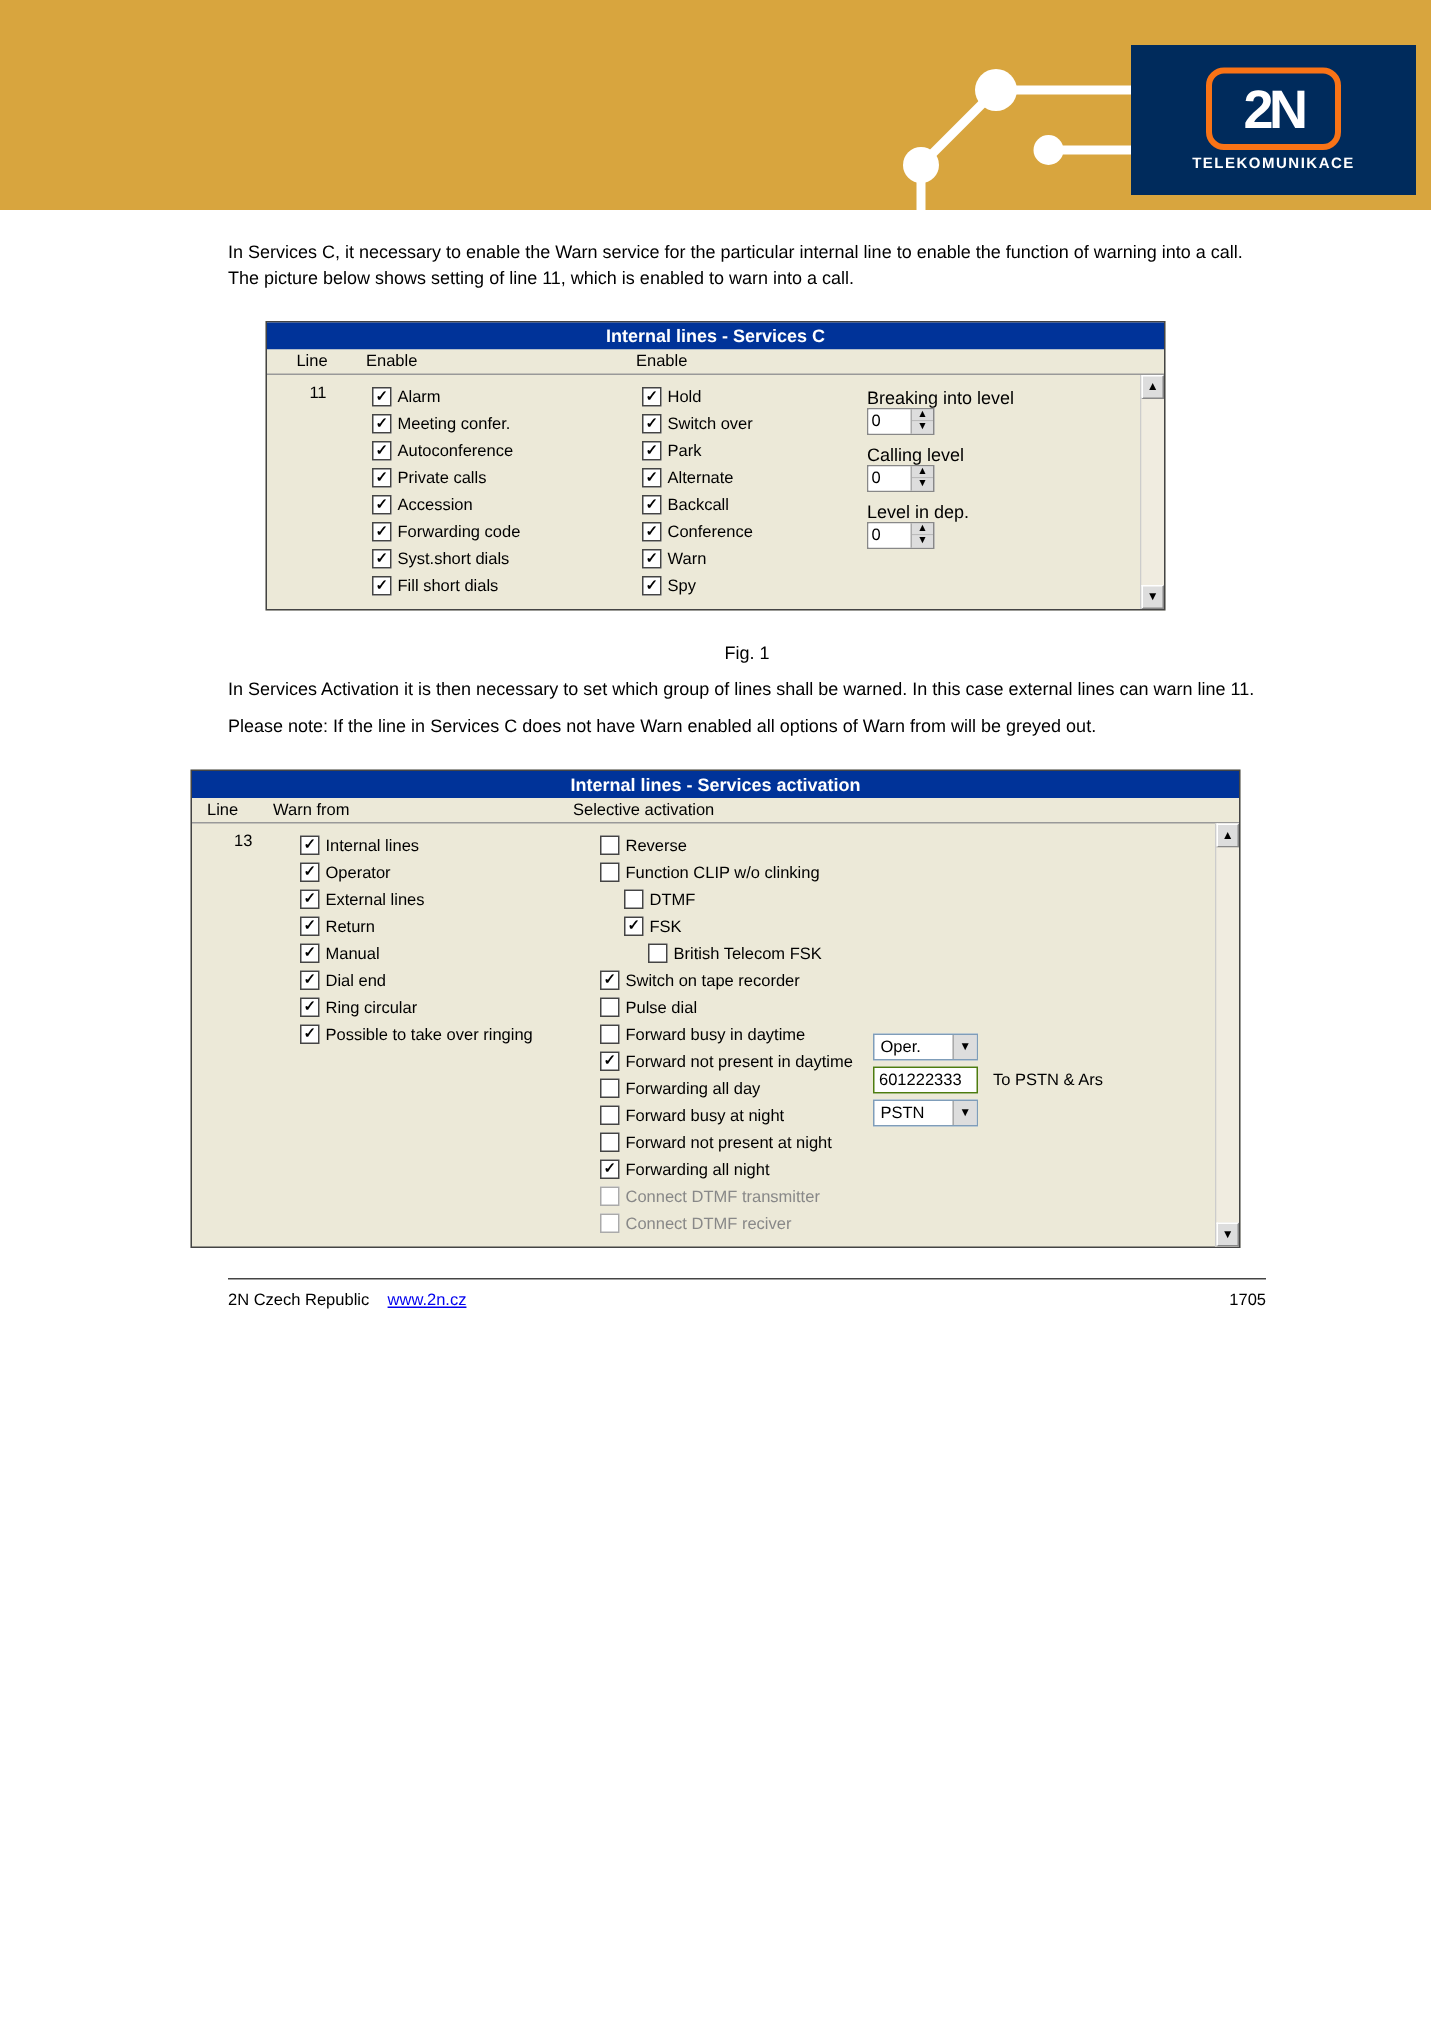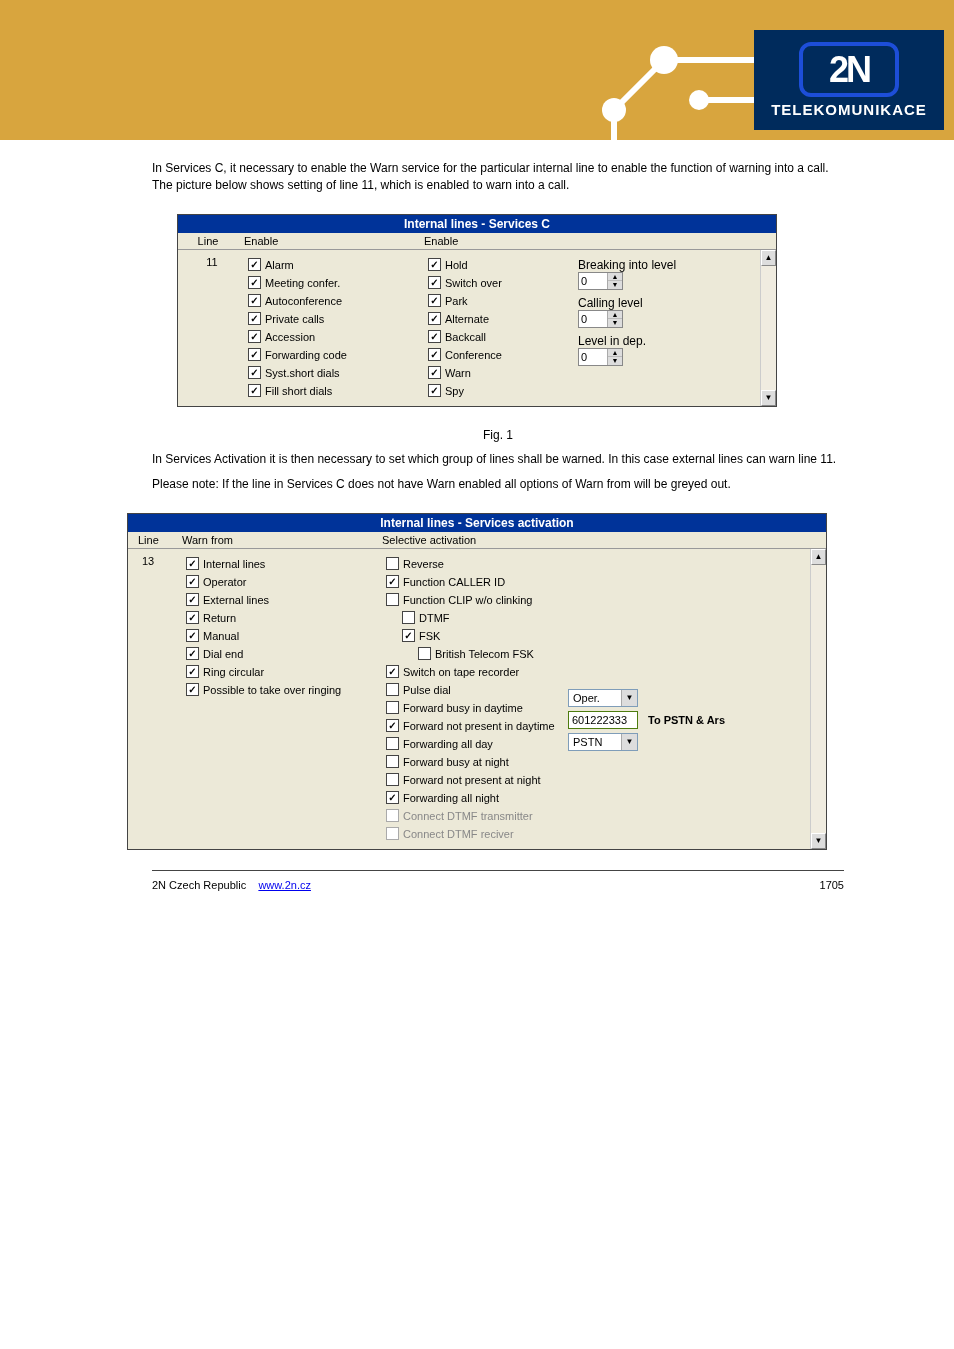--- a/index.html
+++ b/index.html
@@ -23,35 +23,35 @@
     top: 30px;
     width: 190px;
     height: 100px;
     background: #002b5c;
     display: flex;
     flex-direction: column;
     align-items: center;
     justify-content: center;
   }
   .logo-2n {
-    width: 100px;
+    width: 90px;
     height: 55px;
-    border: 4px solid #1d4ed8;
+    border: 4px solid #f97316;
     border-radius: 12px;
     display: flex;
     align-items: center;
     justify-content: center;
     color: #fff;
     font-size: 36px;
     font-weight: bold;
     letter-spacing: -3px;
   }
   .logo-sub {
     color: #fff;
-    font-size: 15px;
+    font-size: 10px;
     font-weight: bold;
     letter-spacing: 1px;
     margin-top: 4px;
   }
   .body-text {
     padding: 0 110px 12px 152px;
     line-height: 1.4;
   }
   .body-text p { margin: 8px 0; }
   .panel {
@@ -176,21 +176,21 @@
   }
   .footer-line { border-top: 1px solid #444; margin: 18px 110px 8px 152px; }
   .footer {
     display: flex;
     justify-content: space-between;
     padding: 0 110px 30px 152px;
     font-size: 11px;
   }
   .footer a { color: #0000ee; text-decoration: underline; }
   .network-svg { position: absolute; right: 200px; top: 30px; }
-  .right-label { white-space: nowrap; font-weight: bold; }
+  .right-label { white-space: nowrap; }
 </style>
 </head>
 <body>
 
 <div class="header-band">
   <svg class="network-svg" width="200" height="120">
     <circle cx="60" cy="80" r="12" fill="#fff"></circle>
     <circle cx="110" cy="30" r="14" fill="#fff"></circle>
     <circle cx="145" cy="70" r="10" fill="#fff"></circle>
     <line x1="60" y1="80" x2="110" y2="30" stroke="#fff" stroke-width="6"></line>
@@ -325,21 +325,21 @@
   <p>Please note: If the line in Services C does not have Warn enabled all options of Warn from will be greyed out.</p>
 </div>
 
 <div class="panel panel2">
   <div class="panel-title">Internal lines - Services activation</div>
   <div class="panel-row-head">
     <div class="col col-line2">Line</div>
     <div class="col col-warn">Warn from</div>
     <div class="col col-sel">Selective activation</div>
   </div>
-  <div style="display:flex;">
+  <div style="display:flex;padding-left:14px;">
     <div class="panel-body" style="flex:1;">
       <div class="col col-line2">13</div>
       <div class="col col-warn" id="p2warn">
           <div class="chk-row">
             <span class="chk on"></span>
             <span class="lbl">Internal lines</span>
           </div>
           <div class="chk-row">
             <span class="chk on"></span>
             <span class="lbl">Operator</span>
@@ -366,24 +366,20 @@
           </div>
           <div class="chk-row">
             <span class="chk on"></span>
             <span class="lbl">Possible to take over ringing</span>
           </div>
         </div>
       <div class="col col-sel" id="p2sel">
           <div class="chk-row">
             <span class="chk"></span>
             <span class="lbl">Reverse</span>
-          </div>
-          <div class="chk-row">
-            <span class="chk on"></span>
-            <span class="lbl">Function CALLER ID</span>
           </div>
           <div class="chk-row">
             <span class="chk"></span>
             <span class="lbl">Function CLIP w/o clinking</span>
           </div>
           <div class="chk-row indent1">
             <span class="chk"></span>
             <span class="lbl">DTMF</span>
           </div>
           <div class="chk-row indent1">

